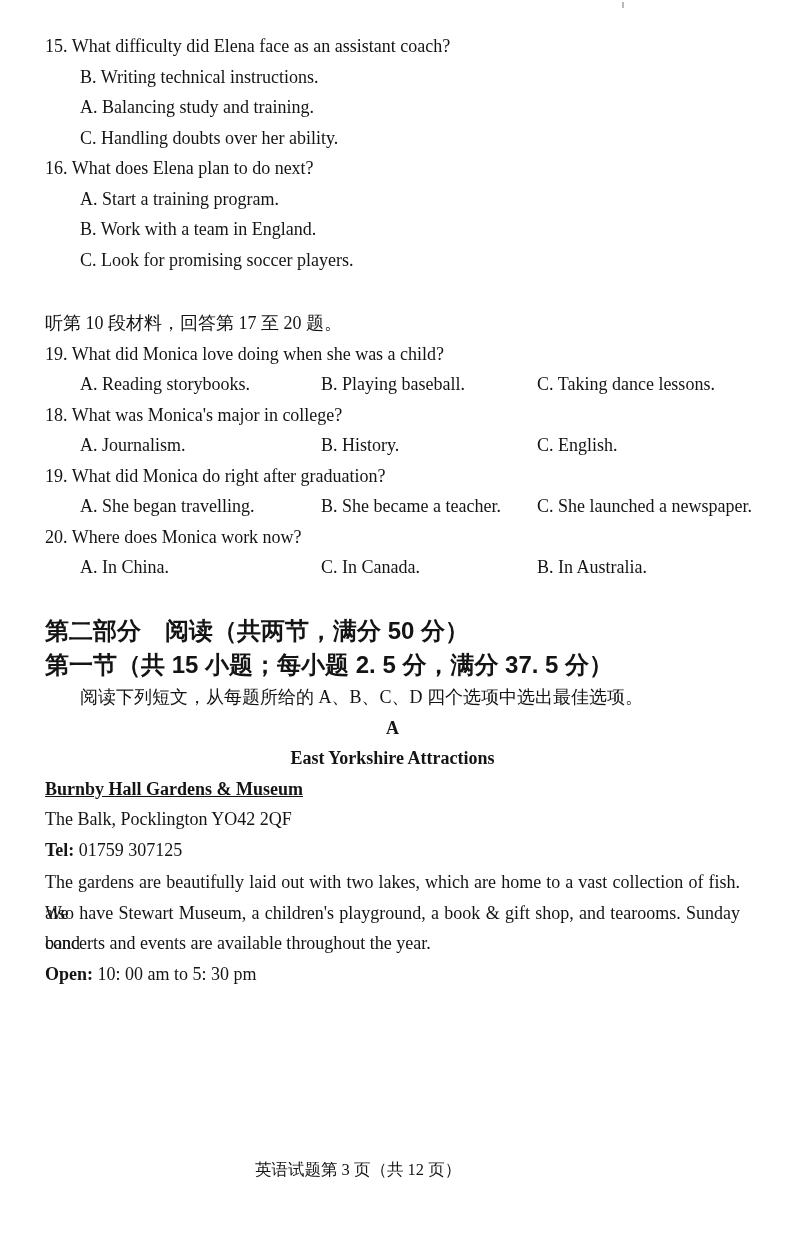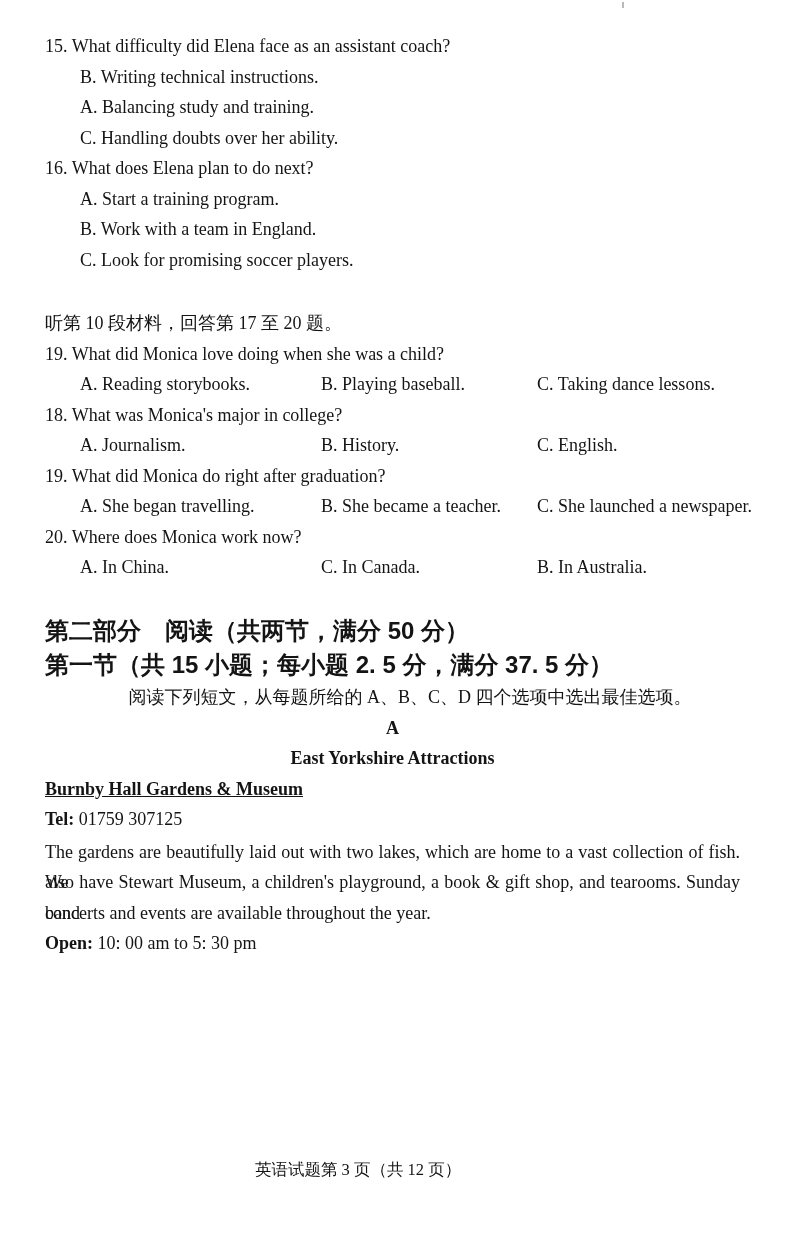--- a/index.html
+++ b/index.html
@@ -42,21 +42,20 @@
     font-size: 24px;
     height: 34px;
     line-height: 34px;
     white-space: nowrap;
   }
   .cn-instruction {
     height: 31px;
     line-height: 31px;
     padding-left: 35px;
     white-space: nowrap;
-    text-align: center;
   }
   .centered {
     text-align: center;
     font-weight: bold;
   }
   .attraction-name {
     font-weight: bold;
     text-decoration: underline;
   }
   .desc-line {
@@ -137,20 +136,21 @@
   </div>
 
   <div class="cn-header gap-before-part">第二部分　阅读（共两节，满分 50 分）</div>
   <div class="cn-header">第一节（共 15 小题；每小题 2. 5 分，满分 37. 5 分）</div>
   <div class="cn-instruction">阅读下列短文，从每题所给的 A、B、C、D 四个选项中选出最佳选项。</div>
 
   <div class="line centered">A</div>
   <div class="line centered">East Yorkshire Attractions</div>
 
   <div class="line"><span class="attraction-name">Burnby Hall Gardens &amp; Museum</span></div>
+  <div class="line">The Balk, Pocklington YO42 2QF</div>
   <div class="line"><b class="inline-label">Tel:</b> <span>01759 307125</span></div>
 
   <div class="desc-block">
     <div class="desc-line">The gardens are beautifully laid out with two lakes, which are home to a vast collection of fish. We</div>
     <div class="desc-line">also have Stewart Museum, a children's playground, a book &amp; gift shop, and tearooms. Sunday band</div>
     <div class="desc-line last">concerts and events are available throughout the year.</div>
   </div>
 
   <div class="line"><b class="inline-label">Open:</b> <span>10: 00 am to 5: 30 pm</span></div>
 

